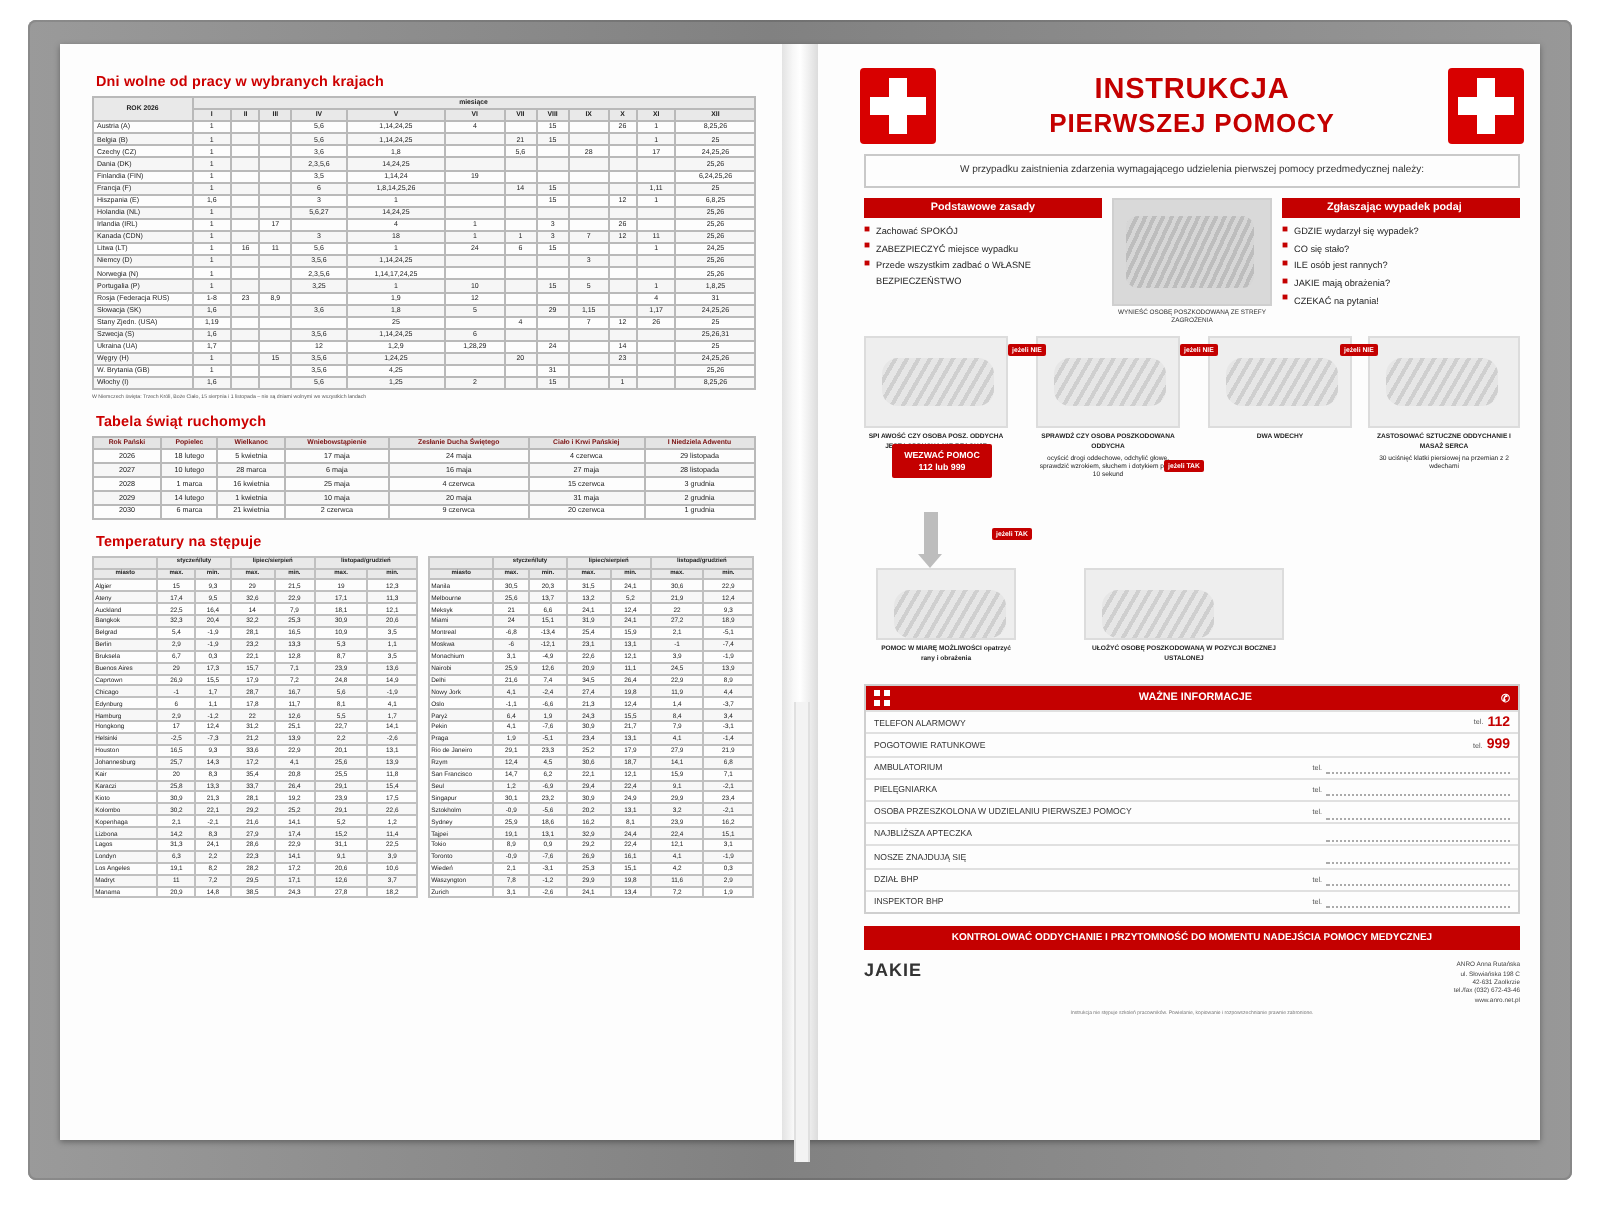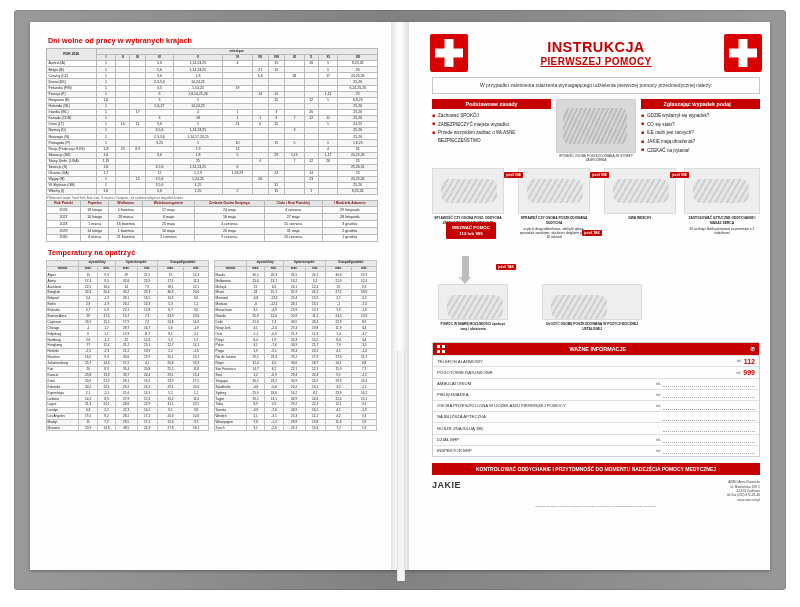--- a/index.html
+++ b/index.html
@@ -46,21 +46,21 @@
 
   
   .right{position:absolute;left:424px;top:30px;width:344px;height:534px;box-sizing:border-box;}
   .title-row{display:flex;align-items:center;justify-content:space-between;padding:4px 6px 0 6px;}
   .cross{width:38px;height:38px;background:#d80000;position:relative;border-radius:2px;flex:0 0 auto;}
   .cross:before,.cross:after{content:"";position:absolute;background:#fff;}
   .cross:before{left:50%;top:5px;width:9px;height:28px;transform:translateX(-50%);}
   .cross:after{top:50%;left:5px;height:9px;width:28px;transform:translateY(-50%);}
   .title{flex:1;text-align:center;color:#c40000;font-weight:bold;line-height:1.25;}
   .title .t1{font-size:14.5px;letter-spacing:.4px;}
-  .title .t2{font-size:10px;letter-spacing:.4px;text-decoration:underline;}
+  .title .t2{font-size:13px;letter-spacing:.4px;}
   .title .t3{font-size:13px;letter-spacing:.4px;}
   .lead{margin:5px 8px 0 8px;border:1px solid #c9c9c9;padding:4px 5px;font-size:5px;color:#333;text-align:center;line-height:1.45;}
 
   .rule-head{background:#c40000;color:#fff;font-weight:bold;font-size:5.4px;text-align:center;padding:2px 0;}
   .cols{display:flex;gap:5px;margin:5px 8px 0 8px;}
   .colL{width:150px;}
   .colM{width:80px;}
   .colR{width:150px;}
   .bullets{margin-top:3px;font-size:4.6px;color:#222;line-height:1.55;}
   .bullets div{display:flex;align-items:flex-start;gap:3px;margin-bottom:1.5px;}
@@ -467,20 +467,21 @@
             <td>15</td>
             <td></td>
             <td>1</td>
             <td></td>
             <td>8,25,26</td>
           </tr>
         </tbody>
     </table>
     <div class="note">W Niemczech święta: Trzech Króli, Boże Ciało, 15 sierpnia i 1 listopada – nie są dniami wolnymi we wszystkich landach</div>
 
+    <div class="lhead">Tabela świąt ruchomych</div>
     <table class="hol">
       <thead>
           <tr id="holHead">
             <th>Rok Pański</th>
             <th>Popielec</th>
             <th>Wielkanoc</th>
             <th>Wniebowstąpienie</th>
             <th>Zesłanie Ducha Świętego</th>
             <th>Ciało i Krwi Pańskiej</th>
             <th>I Niedziela Adwentu</th>
@@ -528,21 +529,21 @@
             <td>6 marca</td>
             <td>21 kwietnia</td>
             <td>2 czerwca</td>
             <td>9 czerwca</td>
             <td>20 czerwca</td>
             <td>1 grudnia</td>
           </tr>
         </tbody>
     </table>
 
-    <div class="lhead">Temperatury na opatrzyć</div>
+    <div class="lhead">Temperatury na stępuje</div>
     <div class="temps">
       <table class="tmp">
         <thead>
           <tr id="tHeadA1">
               <th></th>
               <th colspan="2">styczeń/luty</th>
               <th colspan="2">lipiec/sierpień</th>
               <th colspan="2">listopad/grudzień</th>
             </tr>
           <tr id="tHeadA2">

